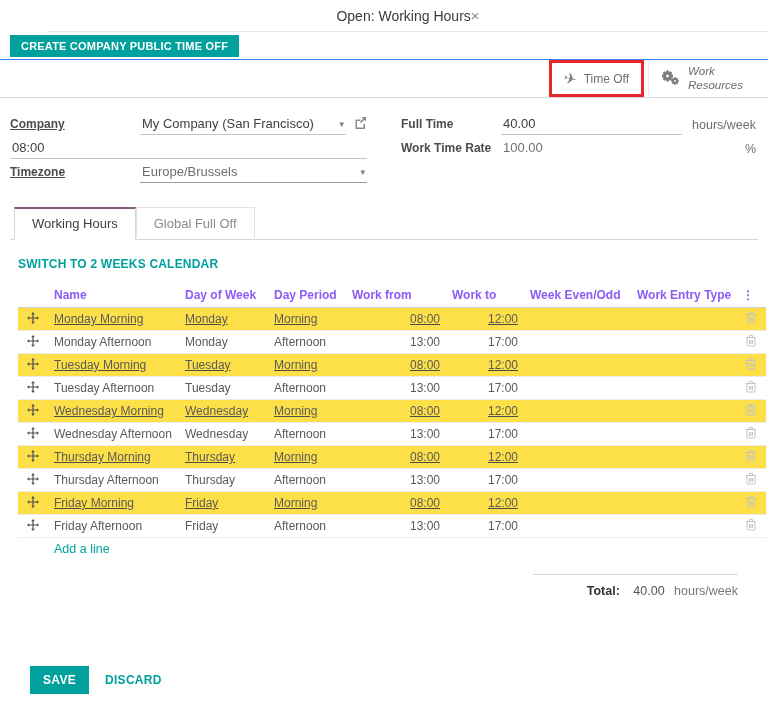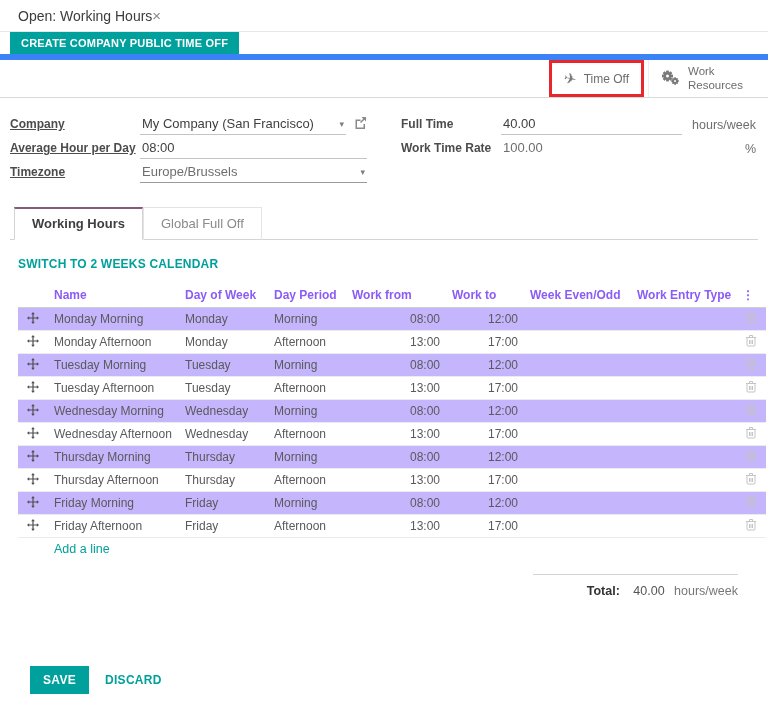--- a/index.html
+++ b/index.html
@@ -4,28 +4,28 @@
 <style>
   * { box-sizing: border-box; margin: 0; padding: 0; }
   html,body { width:768px; height:704px; overflow:hidden; }
   body {
     font-family:"Liberation Sans", sans-serif;
     font-size:13px; color:#4c4c4c; background:#fff;
   }
   .modal { width:768px; height:704px; display:flex; flex-direction:column; background:#fff; }
 
   
-  .modal-header { flex:0 0 32px; display:flex; align-items:center; justify-content:flex-start;
-    padding:0 18px; border-bottom:1px solid #e8e8e8; }
+  .modal-header { flex:0 0 32px; display:flex; align-items:center; justify-content:center;
+    padding:0 12px; border-bottom:1px solid #e8e8e8;margin-left:48px; }
   .modal-title { font-size:14px; color:#3c3c3c; }
   .close-btn { color:#8b8b8b; font-size:15px; line-height:1; cursor:pointer; background:none; border:none;
     font-family:"Liberation Sans",sans-serif; }
 
   
-  .action-row { flex:0 0 28px; display:flex; align-items:flex-end; padding:0 10px; border-bottom:6px solid #3b82f6; }
+  .action-row { flex:0 0 28px; display:flex; align-items:center; padding:0 10px; border-bottom:1px solid #3b82f6; }
   .create-btn { background:#00A09D; color:#fff; border:none; font-weight:bold; font-size:11px;
     letter-spacing:.2px; padding:5px 11px; cursor:pointer; font-family:"Liberation Sans",sans-serif; }
 
   
   .stat-row { flex:0 0 38px; display:flex; align-items:stretch; justify-content:flex-end;
     padding:0 10px; border-bottom:1px solid #d9d9d9; }
   .annotation-box { border:3px solid #e8272d; display:flex; align-items:stretch; margin-right:4px; }
   .stat-btn { display:flex; align-items:center; gap:7px; background:#fff; border:none; padding:2px 12px;
     color:#6d6d6d; font-size:12px; cursor:pointer; font-family:"Liberation Sans",sans-serif; text-align:left; }
   .stat-btn .two-line { line-height:1.15; font-size:11.5px; }
@@ -49,33 +49,33 @@
   .fvalue.muted { color:#6e6e6e; }
   .caret { color:#7d7d7d; font-size:9px; margin-left:6px; }
   .ext-link { margin-left:8px; padding-bottom:3px; cursor:pointer; }
   .funit { flex:0 0 76px; text-align:right; font-size:12.5px; color:#6e6e6e; padding:0 2px 3px 8px; }
 
   
   .tabs { margin-top:22px; display:flex; border-bottom:1px solid #d4d4d4; padding-left:4px; }
   .tab { padding:7px 17px 8px; font-size:13px; cursor:pointer; position:relative; top:1px;
     border:1px solid transparent; background:transparent; color:#8a8a8a; font-family:"Liberation Sans",sans-serif; }
   .tab.active { background:#fff; color:#3f3f3f; border:1px solid #d4d4d4; border-bottom:1px solid #fff;
-    border-top:2px solid #875A7B;font-weight:bold; }
+    border-top:2px solid #875A7B; }
   .tab.inactive { border:1px solid #e3e3e3; border-bottom:none; }
 
   .tab-content { padding:16px 8px 0; }
   .switch-link { color:#00A09D; font-weight:bold; font-size:12px; letter-spacing:.2px; cursor:pointer; display:inline-block; }
 
   
   table.lines { width:100%; border-collapse:collapse; margin-top:13px; table-layout:fixed; }
   table.lines th { font-size:12px; font-weight:bold; color:#8b5cf6; text-align:left; padding:4px 6px 5px;
     border-bottom:1px solid #cfcfcf; cursor:pointer; white-space:nowrap; overflow:hidden; }
   table.lines td { font-size:12px; color:#5a5a5a; padding:3px 6px; height:22px; white-space:nowrap; overflow:hidden; }
   table.lines tbody tr { border-top:1px solid #ececec; cursor:pointer; }
-  table.lines tbody tr.odd { background:#c4b5fd; }
+  table.lines tbody tr.odd { background:#fde047;text-decoration:underline; }
   th.num, td.num { text-align:right; }
   th.th-menu { text-align:right; color:#555; font-size:13px; }
   td.handle-cell { text-align:center; padding:3px 0; }
   td.trash-cell { text-align:center; }
   .drag-handle svg { fill:#4f4f4f; }
   .trash-btn svg { stroke:#c3c3c3; fill:none; }
   .addline-row td { padding:7px 6px; }
   .addline-link { color:#00A09D; font-size:12.5px; cursor:pointer; }
 
   
@@ -129,21 +129,21 @@
               <rect x="13.1" y="8.2" width="1.9" height="7.6" rx="0.4"></rect>
               <rect x="10.2" y="11" width="7.6" height="1.9" rx="0.4"></rect>
               <rect x="13.1" y="8.2" width="1.9" height="7.6" rx="0.4" transform="rotate(45 14 12)"></rect>
               <rect x="13.1" y="8.2" width="1.9" height="7.6" rx="0.4" transform="rotate(-45 14 12)"></rect>
               <circle cx="14" cy="12" r="2.5"></circle>
               <circle cx="14" cy="12" r="1" fill="#fff"></circle>
             </g>
           </g>
         </svg>
       </span>
-      <span class="two-line" style="width:58px;">Work Resources</span>
+      <span class="two-line" style="width:58px;font-style:italic;">Work Resources</span>
     </button>
   </div>
 
   <div class="sheet">
 
 
     <div class="form-grid">
       <div class="fgroup left">
         <div class="frow">
           <span class="flabel">Company</span>
@@ -152,21 +152,20 @@
             <span class="caret">▾</span>
           </span>
           <span class="ext-link">
             <svg width="13" height="13" viewBox="0 0 13 13">
               <path d="M1.5 3.5 h5 v1.5 h-3.5 v6.5 h6.5 v-3.5 h1.5 v5 h-9.5 z" fill="#8a8a8a"></path>
               <path d="M7.5 1 h4.5 v4.5 l-1.7-1.7 -3.2 3.2 -1.1-1.1 3.2-3.2 z" fill="#8a8a8a"></path>
             </svg>
           </span>
         </div>
         <div class="frow">
-          <span class="flabel">Average Hour per Day</span>
           <span class="fvalue">
             <span>08:00</span>
           </span>
         </div>
         <div class="frow">
           <span class="flabel">Timezone</span>
           <span class="fvalue muted" style="border-bottom-color:#9a9a9a;">
             <span>Europe/Brussels</span>
             <span class="caret">▾</span>
           </span>

